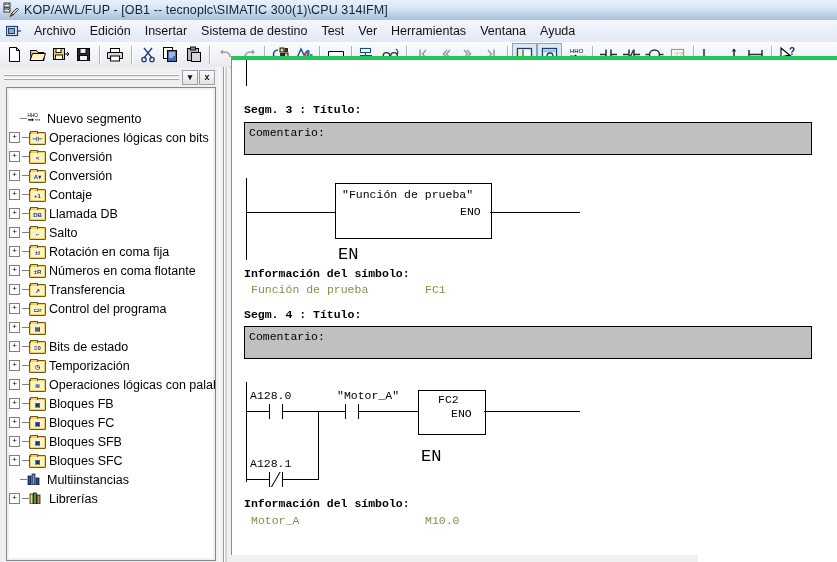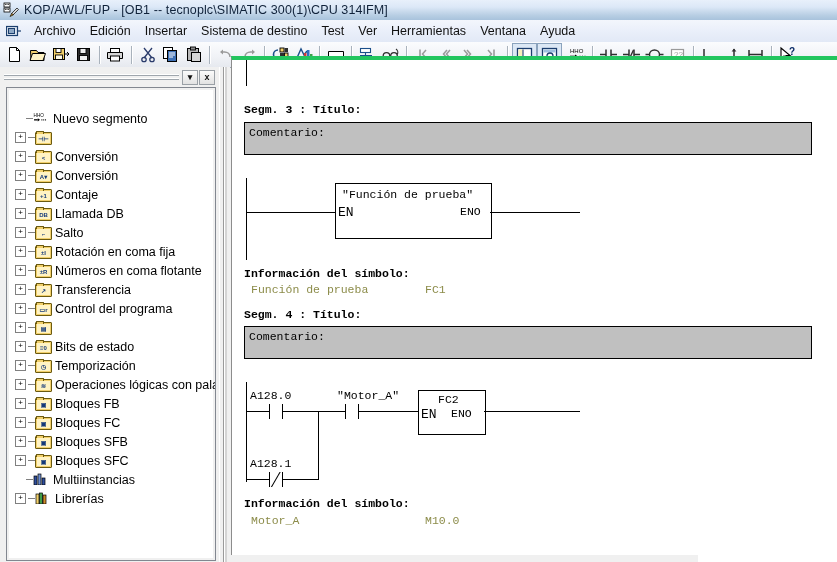--- a/index.html
+++ b/index.html
@@ -83,21 +83,21 @@
   .treebox{
     position:absolute;left:6px;top:20px;width:208px;height:472px;
     background:#ffffff;border:1px solid #828790;
     box-shadow:inset 1px 1px 0 #6c7076;
     overflow:hidden;
   }
   .treebox .inner{position:absolute;left:0;top:0;right:0;bottom:0;background:#fff;
       border:2px solid #f0f0f0;box-sizing:border-box;}
   .treeblank{height:19px;}
   .tnode{
-    display:flex;align-items:center;height:19px;padding-left:6px;white-space:nowrap;cursor:default;
+    display:flex;align-items:center;height:19px;white-space:nowrap;cursor:default;
   }
   .tnode .plus{
     width:9px;height:9px;border:1px solid #808080;background:#fff;
     font-size:8px;line-height:7px;text-align:center;color:#000;
     margin-right:2px;flex:0 0 auto;font-family:"Liberation Sans",sans-serif;
   }
   .tnode .noplus{width:9px;height:9px;margin-right:2px;flex:0 0 auto;}
   .tnode .dots{width:7px;height:9px;flex:0 0 auto;
     background:linear-gradient(to bottom,#808080 1px,transparent 1px);
     background-size:2px 2px;background-position:0 4px;background-repeat:repeat-x;}
@@ -147,21 +147,21 @@
     font-size:11.5px;padding:3px 0 8px 4px;box-sizing:border-box;
   }
   .syminfo{position:absolute;font-weight:bold;font-size:11.5px;white-space:nowrap;}
   .symrow{position:absolute;font-size:11.5px;color:#8c8c4a;white-space:nowrap;}
 
   .vline{position:absolute;background:#000;width:1px;}
   .hline{position:absolute;background:#000;height:1px;}
 
   .fblock{position:absolute;border:1px solid #000;background:#fff;}
   .fbname{position:absolute;font-size:11.5px;white-space:nowrap;}
-  .fben{position:absolute;font-size:13px;}
+  .fben{position:absolute;font-size:17px;margin-top:40px;}
   .fbeno{position:absolute;font-size:11.5px;}
 
   .contactlbl{position:absolute;font-size:11.5px;white-space:nowrap;}
   .contact{position:absolute;width:14px;height:15px;}
   .contact .b1,.contact .b2{position:absolute;top:0;width:1px;height:15px;background:#000;}
   .contact .b1{left:0;} .contact .b2{left:13px;}
   .contact .slash{position:absolute;left:1px;top:0px;width:12px;height:15px;overflow:hidden;}
   .contact .slash i{position:absolute;left:5px;top:-2px;width:1px;height:20px;background:#000;
       transform:rotate(30deg);transform-origin:center;display:block;}
 
@@ -444,20 +444,21 @@
         </div>
 
         <div class="tnode">
           <span class="plus">+</span>
           <span class="dots"></span>
           <span class="ic">
             <span class="folder">
                 <span class="gl">⊣⊢</span>
               </span>
           </span>
+          <span class="lbl">Operaciones lógicas con bits</span>
         </div>
 
         <div class="tnode">
           <span class="plus">+</span>
           <span class="dots"></span>
           <span class="ic">
             <span class="folder">
                 <span class="gl">&lt;</span>
               </span>
           </span>

